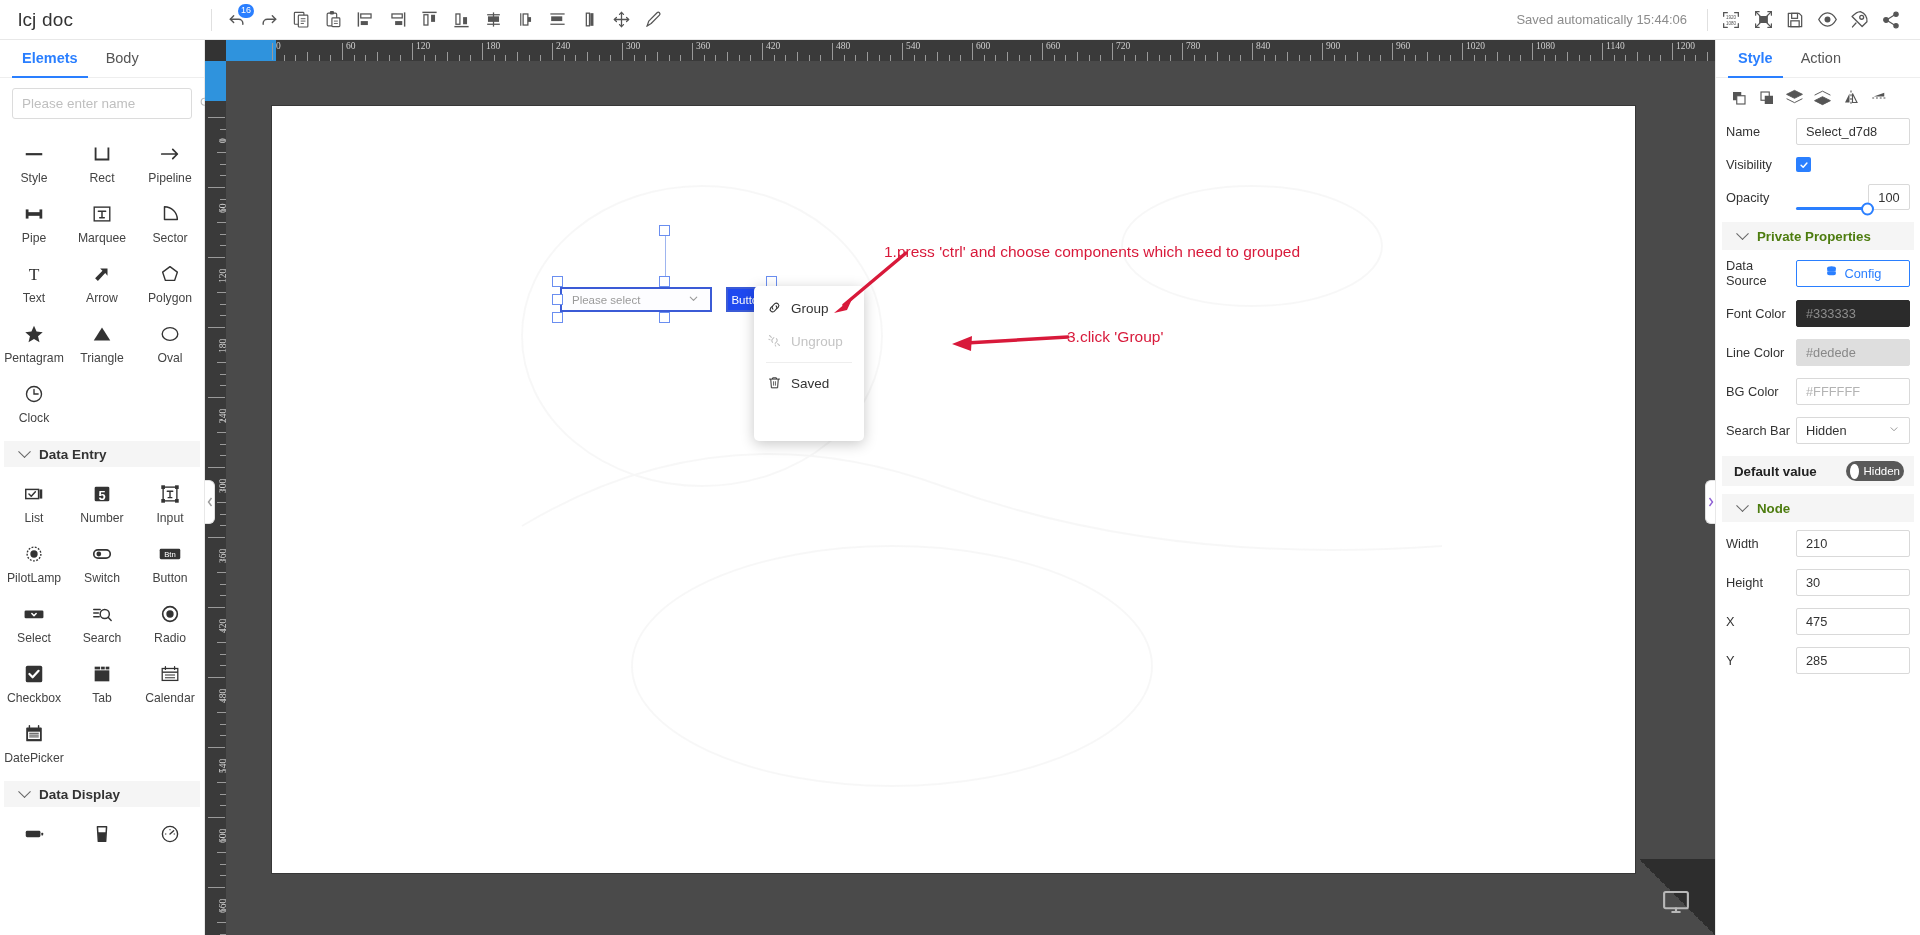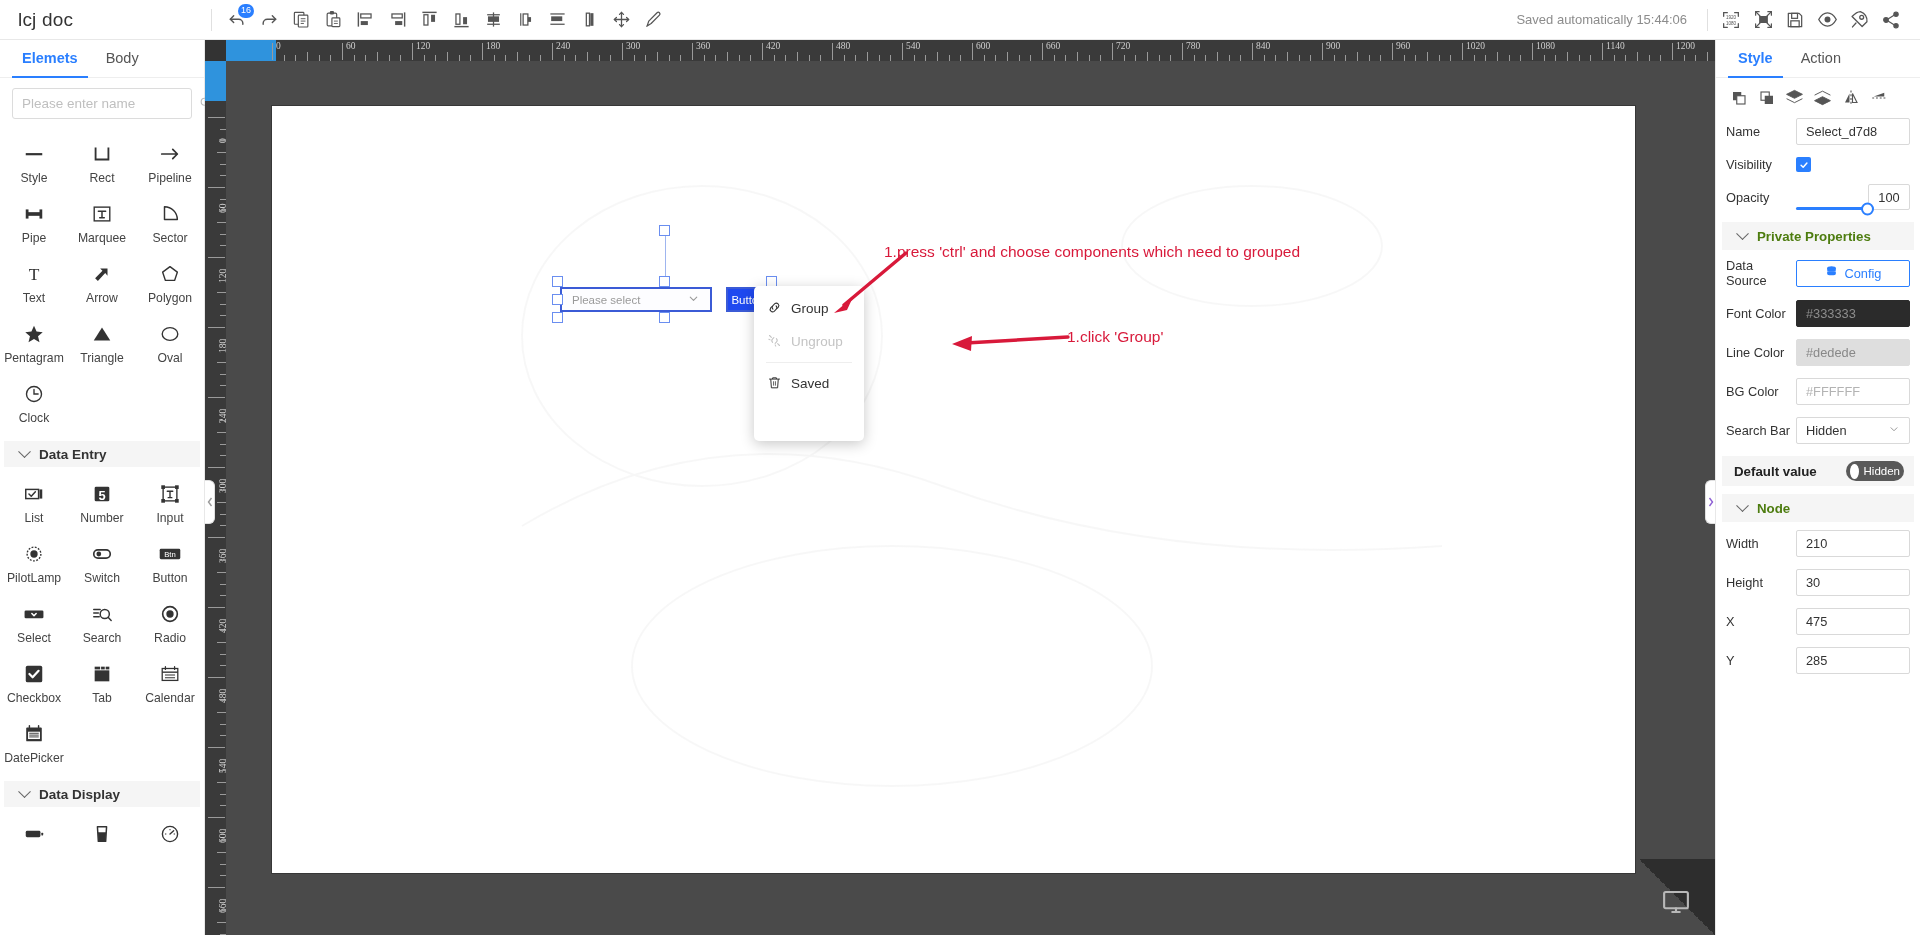--- a/index.html
+++ b/index.html
@@ -1024,21 +1024,21 @@
             </div>
           </div>
         </div>
 
         <div class="anno" style="left:658px; top:182px;">1.press 'ctrl' and choose components which need to grouped</div>
         <svg class="anno-arrow" style="left:596px; top:186px;" width="90" height="72" viewBox="0 0 90 72">
           <path d="M84 6 L22 58" stroke="#d8193a" stroke-width="3.4" stroke-linecap="round"></path>
           <path d="M12 66 L31 50 L25 63 Z" fill="#d8193a"></path>
         </svg>
 
-        <div class="anno" style="left:841px; top:267px;">1.click 'Group'</div>
+        <div class="anno" style="left:841px; top:267px;">3.click 'Group'</div>
         <svg class="anno-arrow" style="left:718px; top:270px;" width="130" height="26" viewBox="0 0 130 26">
           <path d="M124 6 L22 12" stroke="#d8193a" stroke-width="3.4" stroke-linecap="round"></path>
           <path d="M8 13 L28 5 L27 20 Z" fill="#d8193a"></path>
         </svg>
       </div>
 
       <div class="fold"></div>
       <div class="monitor-badge">
         <svg width="30" height="30" viewBox="0 0 24 24" fill="none" stroke="#b8b8b8" stroke-width="1.7">
           <rect x="2.5" y="4" width="19" height="13" rx="1.2"></rect>

